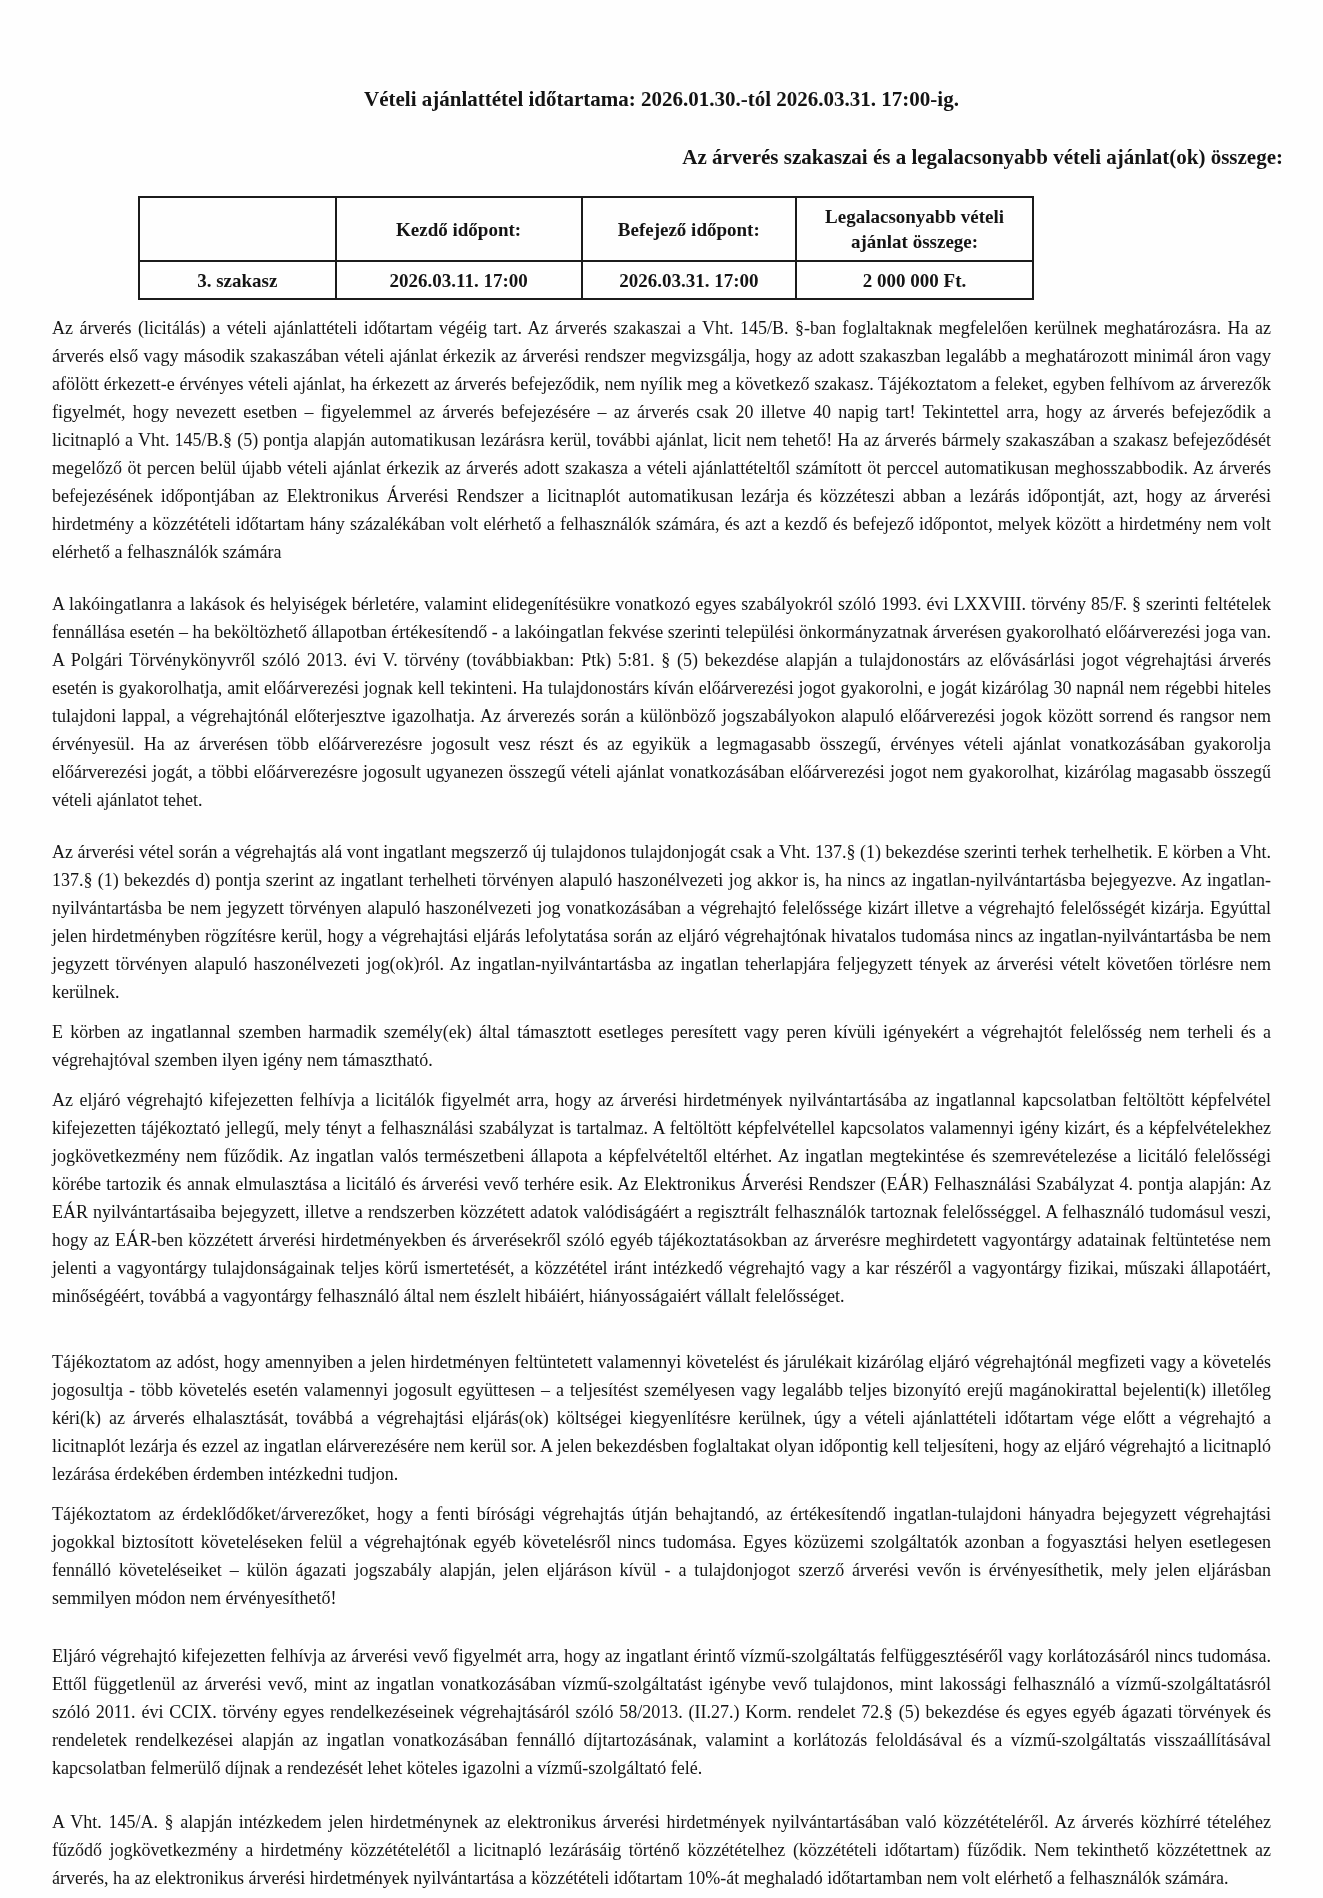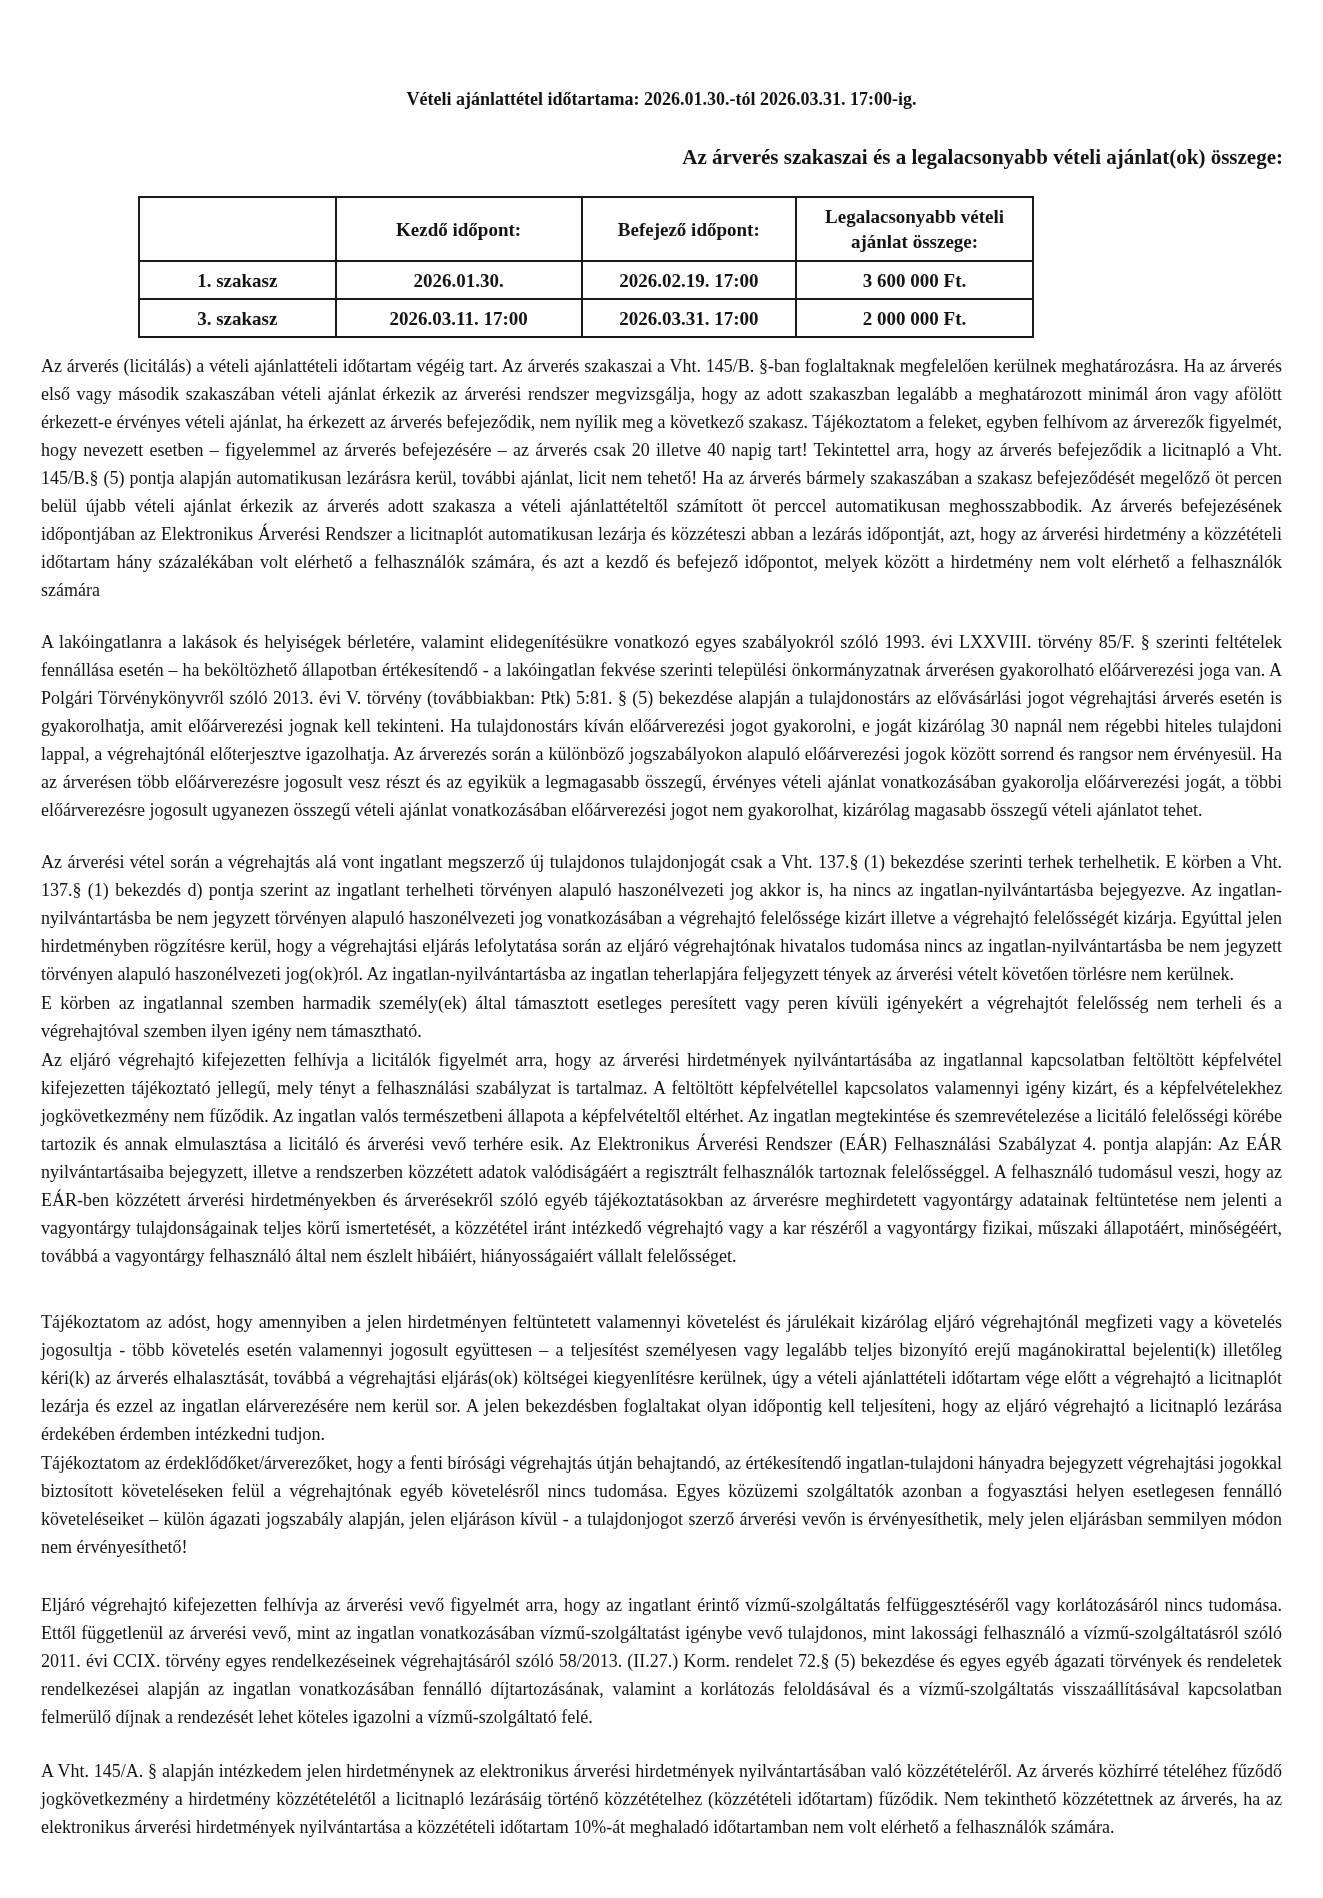--- a/index.html
+++ b/index.html
@@ -11,21 +11,21 @@
     font-family: "Liberation Serif", "DejaVu Serif", serif;
     position: relative;
   }
   .page {
     padding: 86px 40px 20px 40px;
     box-sizing: border-box;
   }
   .doc-header {
     text-align: center;
     font-weight: bold;
-    font-size: 18px;
+    font-size: 21px;
     line-height: 27px;
     margin: 0 auto;
     max-width: 1215px;
   }
   .doc-header p { margin: 0; }
   .section-title {
     text-align: right;
     font-weight: bold;
     font-size: 21px;
     margin: 32px 0 26px 0;
@@ -51,21 +51,21 @@
   col.c2 { width: 27.5%; }
   col.c3 { width: 24%; }
   col.c4 { width: 26.5%; }
   .body-text {
     margin-top: 14px;
     font-size: 18px;
     line-height: 28px;
     text-align: justify;
   }
   .para-block { margin: 0; }
-  .para-block p { margin: 1px; }
+  .para-block p { margin: 12px; }
   .para-block + .para-block { margin-top: 24px; }
   [data-name="para-adost"] { margin-top: 38px !important; }
   [data-name="para-vizmu"] { margin-top: 30px !important; }
   [data-name="para-kozzetetel"] { margin-top: 26px !important; }
 </style>
 </head>
 <body data-name="document-page">
 
 <div class="page" data-name="auction-notice-page">
 
@@ -84,26 +84,20 @@
     </colgroup>
     <thead data-name="table-header-row">
         <tr data-name="table-row">
           <th data-name="table-header-cell"></th>
           <th data-name="table-header-cell">Kezdő időpont:</th>
           <th data-name="table-header-cell">Befejező időpont:</th>
           <th data-name="table-header-cell">Legalacsonyabb vételi ajánlat összege:</th>
         </tr>
       </thead>
     <tbody data-name="stage-table-body">
-        <tr data-name="table-row">
-          <td data-name="table-cell">1. szakasz</td>
-          <td data-name="table-cell">2026.01.30.</td>
-          <td data-name="table-cell">2026.02.19. 17:00</td>
-          <td data-name="table-cell">3 600 000 Ft.</td>
-        </tr>
         <tr data-name="table-row">
           <td data-name="table-cell">3. szakasz</td>
           <td data-name="table-cell">2026.03.11. 17:00</td>
           <td data-name="table-cell">2026.03.31. 17:00</td>
           <td data-name="table-cell">2 000 000 Ft.</td>
         </tr>
       </tbody>
   </table>
 
   <div class="body-text" data-name="body-text">

